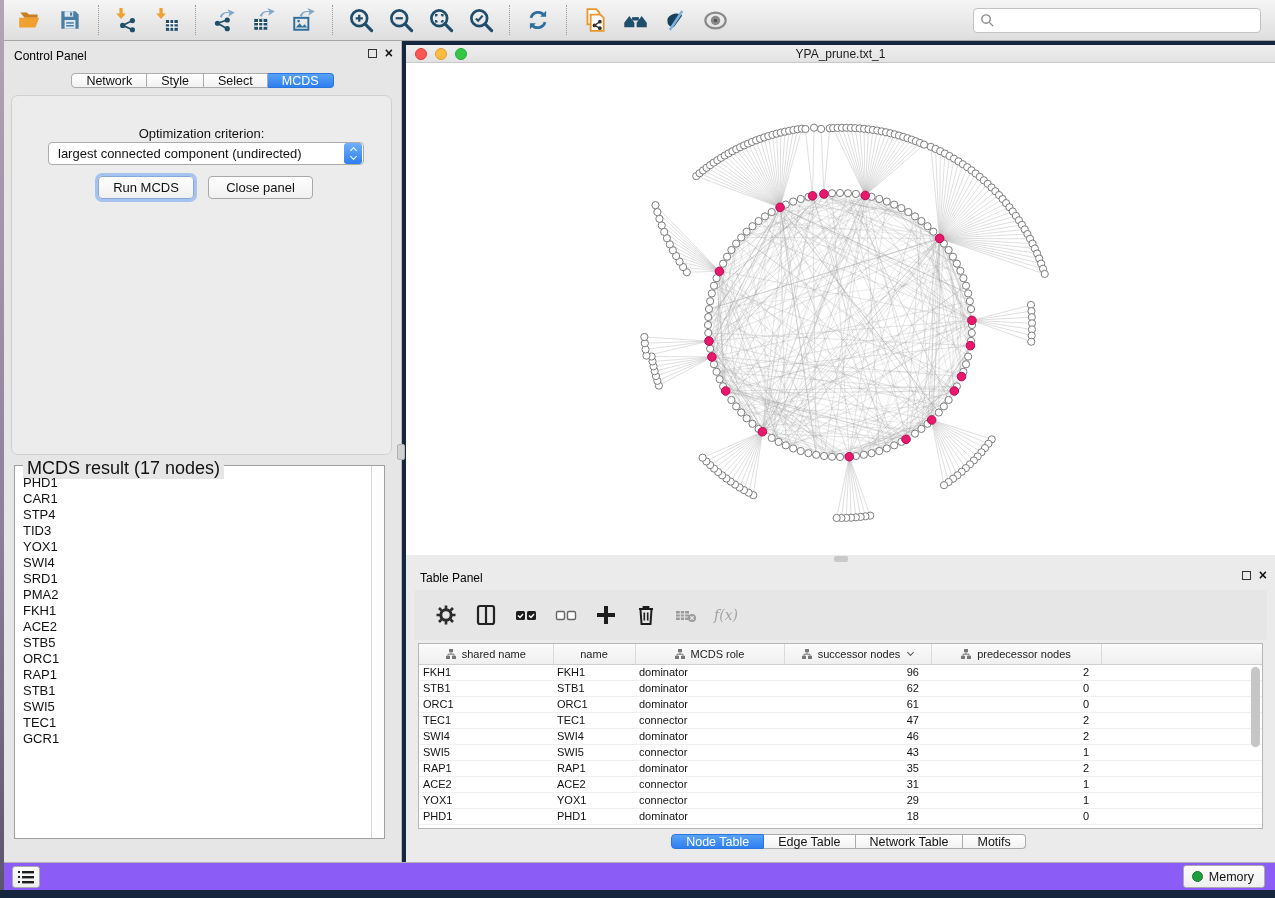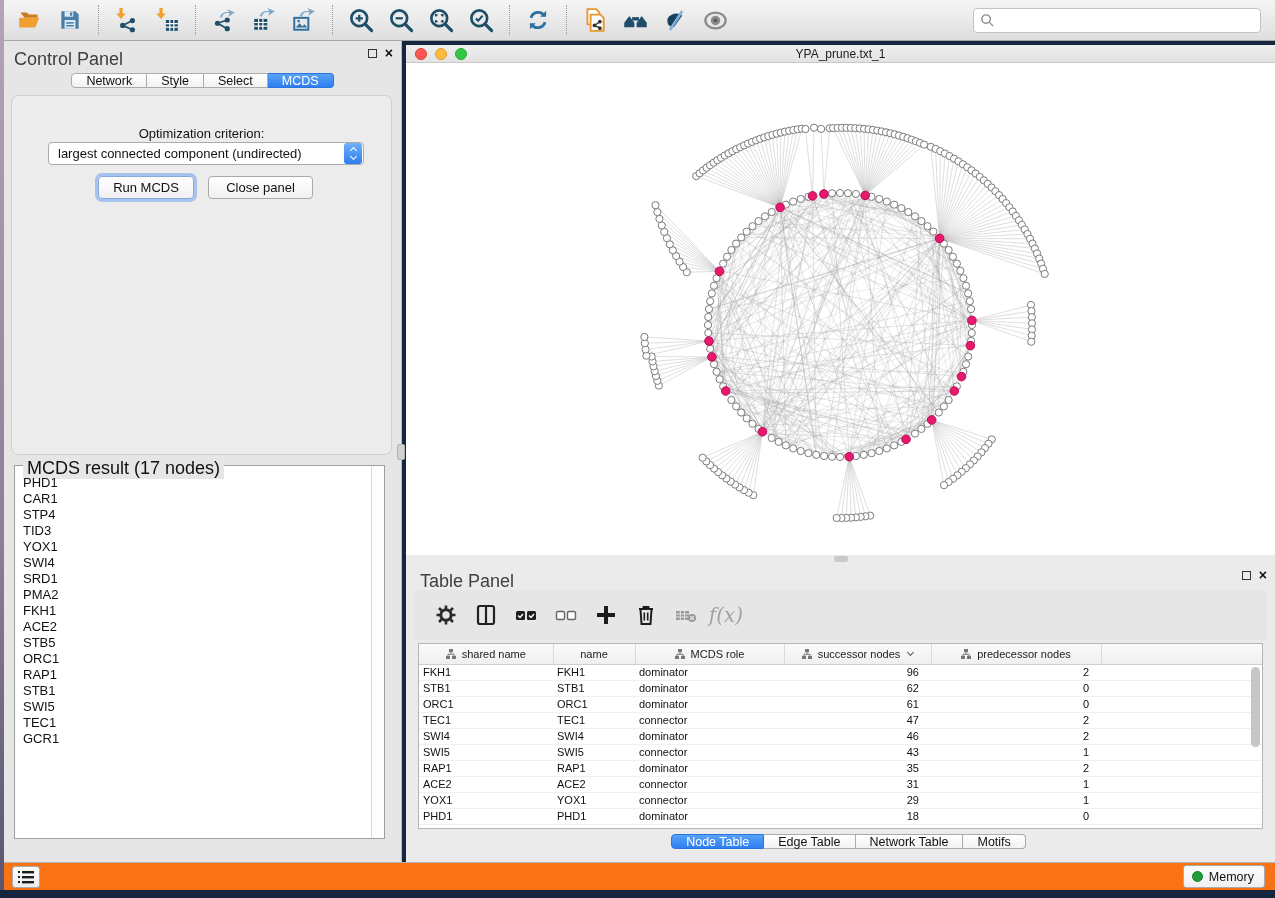--- a/index.html
+++ b/index.html
@@ -17,21 +17,21 @@
     display:flex; align-items:center; padding-left:6px; }
   .tbtn { width:34px; height:34px; display:flex; align-items:center; justify-content:center; margin:0 3px; }
   .tsep { width:1px; height:30px; border-left:1px dotted #9a9a9a; margin:0 8px; }
   #toolbar-search { position:absolute; right:14px; top:8px; width:288px; height:25px;
     background:#fff; border:1px solid #c3c3c3; border-radius:4px; display:flex; align-items:center; padding-left:6px; }
   #toolbar-search input { border:none; outline:none; width:250px; font-size:12px; background:transparent; }
 
   
   #control-panel { left:4px; top:41px; width:398px; height:821px; background:#e6e6e6; border-right:1px solid #bdbdbd; }
   .panel-title-row { position:absolute; left:0; right:0; top:0; height:26px; }
-  .panel-title { position:absolute; left:10px; top:8px; font-size:18px; color:#404040; }
+  .panel-title { position:absolute; left:10px; top:8px; font-size:12px; color:#000000; }
   .win-btns { position:absolute; right:8px; top:7px; display:flex; gap:8px; align-items:center; }
   .float-btn { width:9px; height:9px; border:1.4px solid #333; display:inline-block; }
   .close-btn { font-size:14px; font-weight:bold; color:#111; line-height:10px; }
   .seg-tab { height:15px; padding:0 14px; background:linear-gradient(#ffffff,#f2f2f2); border:1px solid #ababab;
     border-left:none; font-size:12.5px; color:#111; display:flex; align-items:center; }
   .seg-tab:first-child { border-left:1px solid #ababab; border-radius:4px 0 0 4px; }
   .seg-tab:last-child { border-radius:0 4px 4px 0; }
   .seg-tab.sel { background:linear-gradient(#58a2f6,#2e7ef0); border-color:#2a74e0; color:#fff; }
   #cp-tabs { position:absolute; left:0; right:0; top:32px; display:flex; justify-content:center; }
 
@@ -72,37 +72,37 @@
 
   
   #h-splitter { left:406px; top:555px; width:869px; height:8px; background:#ebebeb; }
   #h-splitter-thumb { position:absolute; left:428px; top:1px; width:14px; height:6px; background:#c9c9c9; border-radius:2px; }
 
   
   #table-panel { left:406px; top:563px; width:869px; height:299px; background:#ebebeb; }
   #tp-toolbar { position:absolute; left:8px; right:8px; top:27px; height:50px; background:#e6e6e6; border-radius:3px;
     display:flex; align-items:center; padding-left:14px; }
   .tpbtn { width:36px; height:36px; display:flex; align-items:center; justify-content:center; margin-right:4px; }
-  .fx-label { font-family:"DejaVu Serif", serif; font-style:italic; font-size:20px; color:#a3a3a3; }
+  .fx-label { font-family:"DejaVu Serif", serif; font-style:italic; font-size:14px; color:#a3a3a3; }
 
   #node-table-wrap { position:absolute; left:12px; right:12px; top:80px; height:186px; background:#fff; border:1px solid #b5b5b5; overflow:hidden; }
   table { border-collapse:collapse; table-layout:fixed; width:100%; }
   th { height:20px; background:linear-gradient(#fbfbfb,#efefef); border-right:1px solid #dadada; border-bottom:1px solid #cfcfcf;
     font-weight:normal; font-size:11px; color:#222; }
   .th-inner { display:flex; align-items:center; justify-content:center; gap:6px; }
   td { height:16px; font-size:11px; color:#111; padding:0 4px; border-bottom:1px solid #f0f0f0; white-space:nowrap; overflow:hidden; }
   td.num { text-align:right; padding-right:12px; }
   .sort-chev { width:5px; height:5px; border:solid #555; border-width:0 1.4px 1.4px 0; transform:rotate(45deg); margin-left:2px; margin-top:-2px; }
   #table-vscroll { position:absolute; right:2px; top:23px; bottom:4px; width:9px; }
   #table-vscroll .thumb { position:absolute; top:0; width:9px; height:80px; background:#c6c6c6; border-radius:5px; }
 
   #tp-tabs { position:absolute; left:16px; right:0; top:271px; display:flex; justify-content:center; }
 
   
-  #status-bar { left:4px; bottom:8px; width:1271px; height:28px; background:#f97316; border-top:1px solid #b3b3b3; }
+  #status-bar { left:4px; bottom:8px; width:1271px; height:28px; background:#8b5cf6; border-top:1px solid #b3b3b3; }
   #statusbar-list-btn { position:absolute; left:8px; top:3px; width:28px; height:22px; background:linear-gradient(#fcfcfc,#ededed);
     border:1px solid #ababab; border-radius:3px; display:flex; align-items:center; justify-content:center; }
   #memory-btn { position:absolute; right:10px; top:2px; height:23px; padding:0 10px 0 8px; background:linear-gradient(#fdfdfd,#efefef);
     border:1px solid #ababab; border-radius:3px; display:flex; align-items:center; gap:6px; font-size:12.5px; color:#111; }
   #memory-dot { width:11px; height:11px; border-radius:50%; background:#1f9d3a; border:1px solid #157a2a; }
 </style>
 </head>
 <body>
 
 <div id="wallpaper-left" class="abs"></div>

